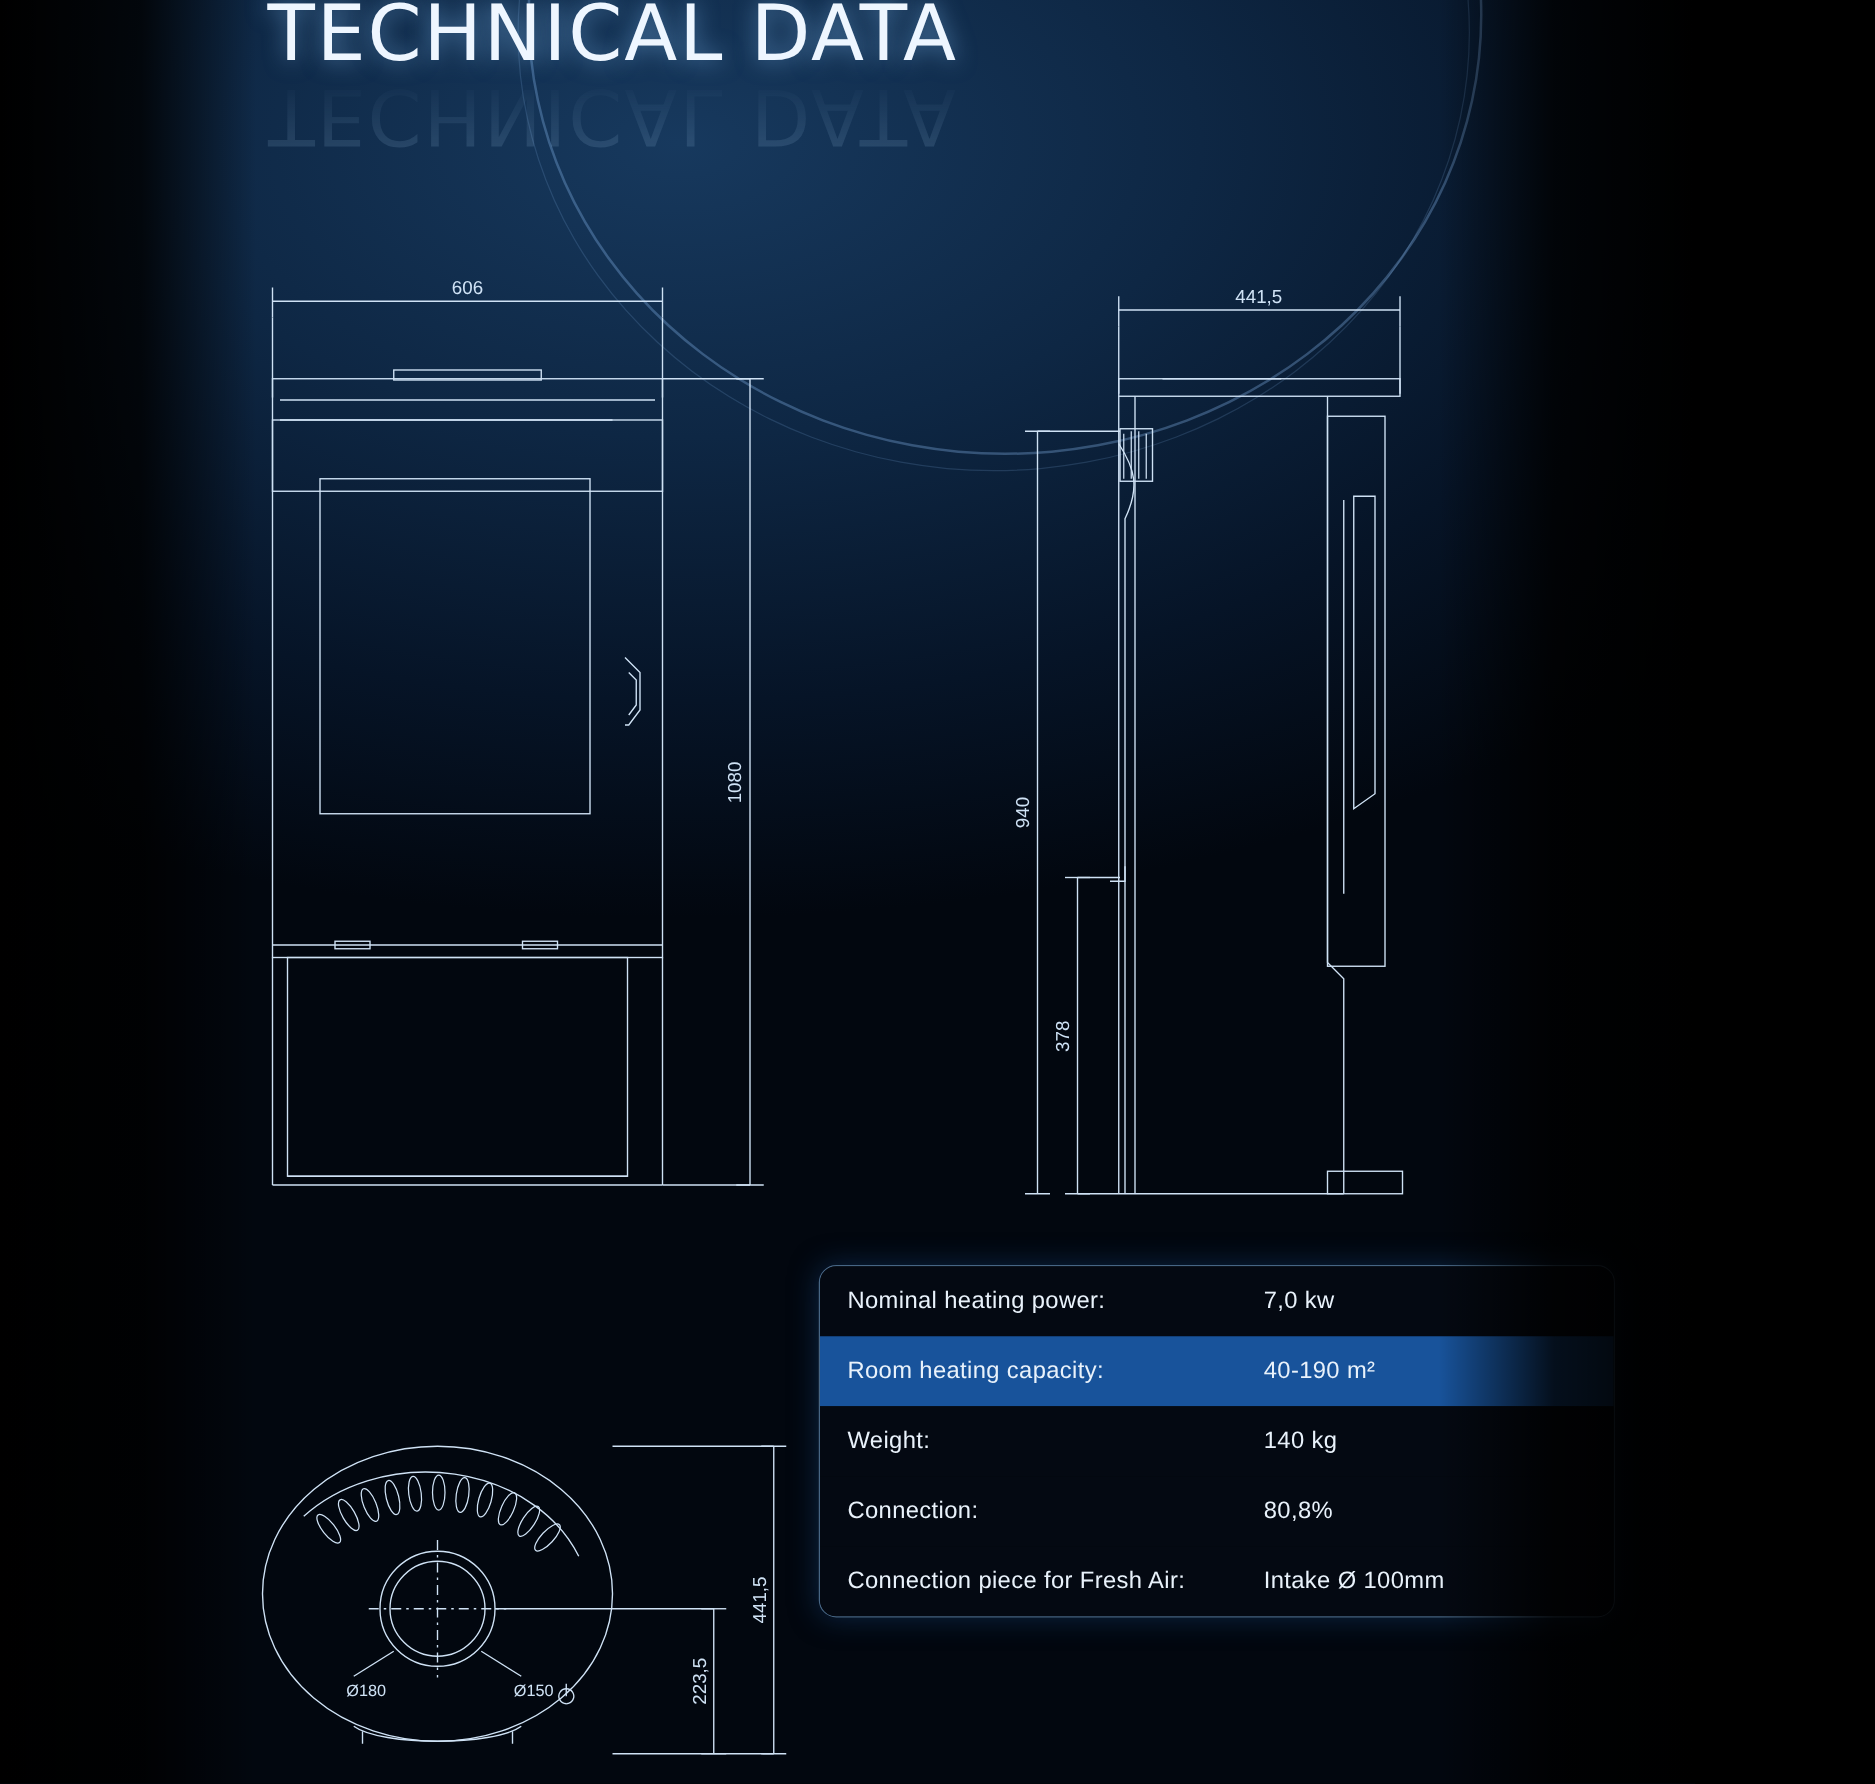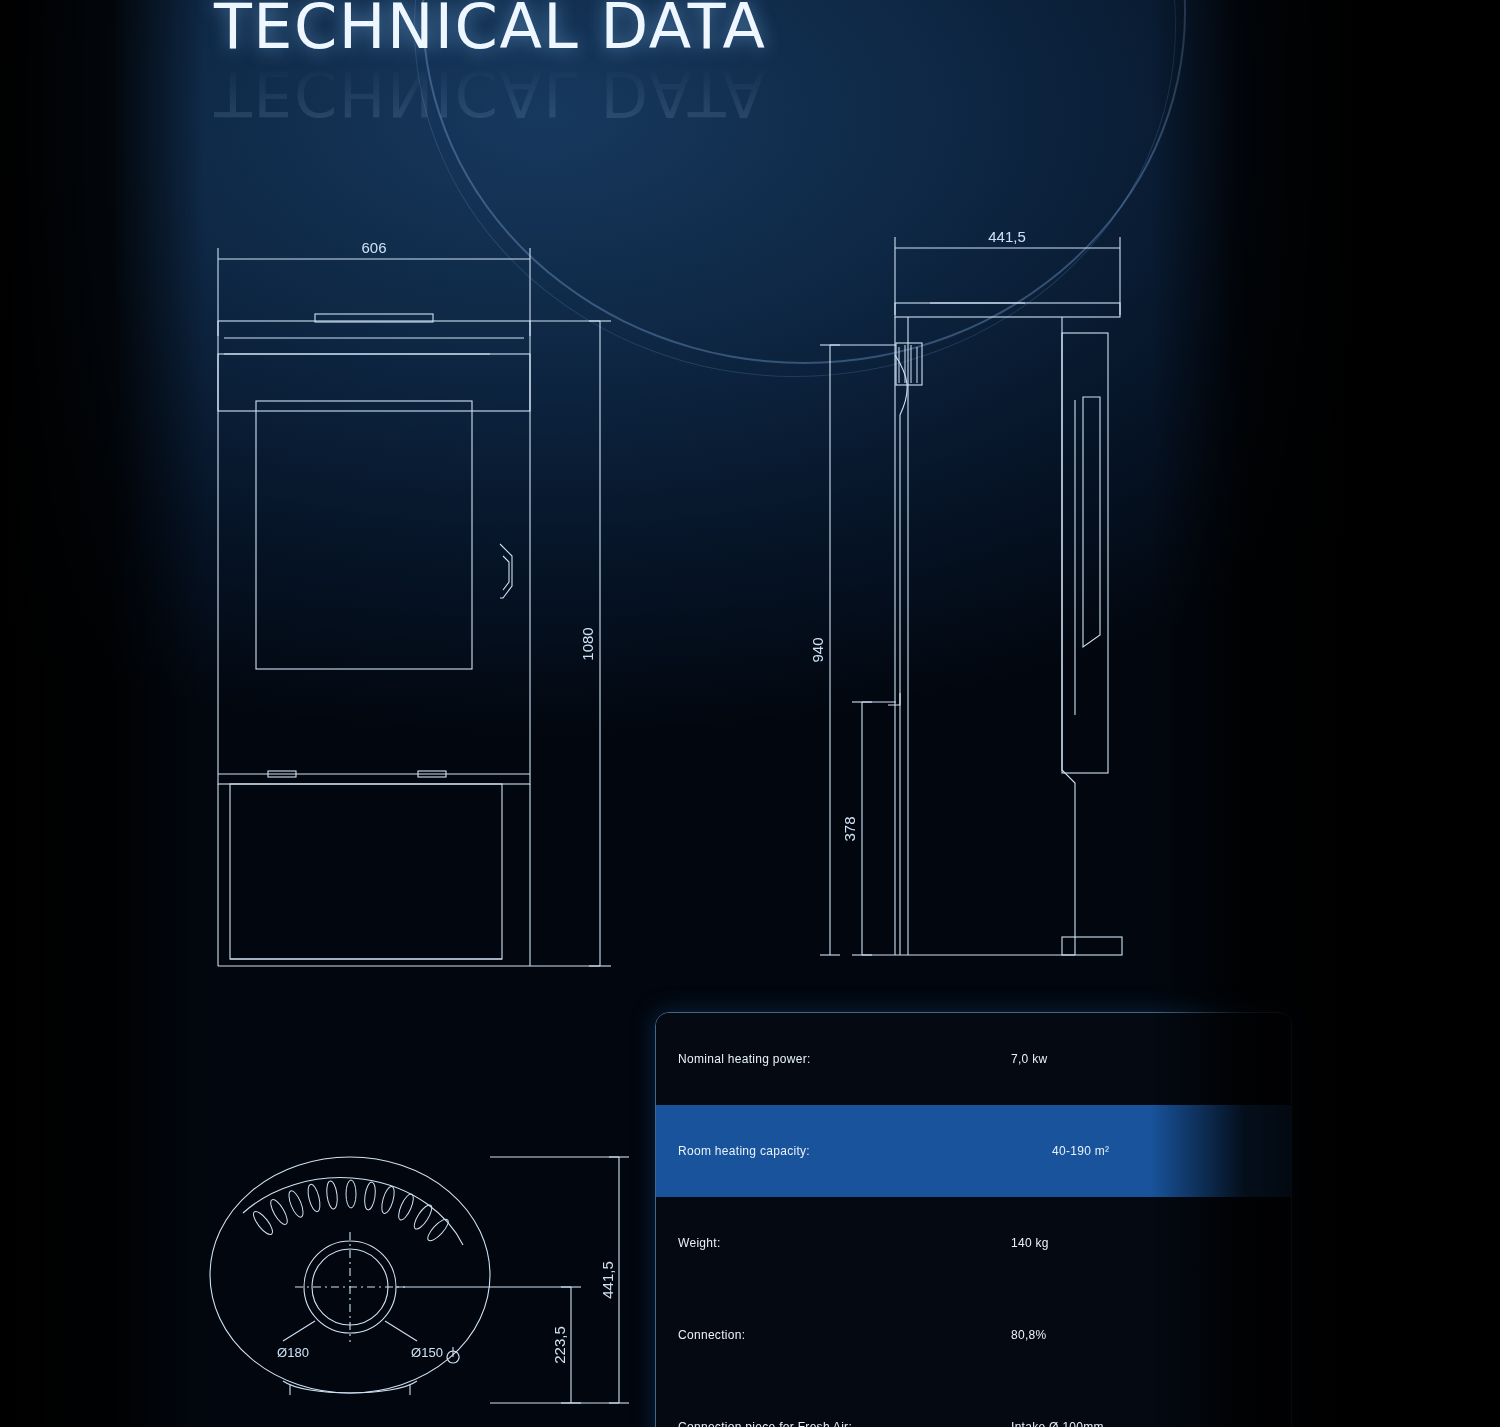--- a/index.html
+++ b/index.html
@@ -110,27 +110,27 @@
     z-index: 30;
     border-radius: 14px;
     overflow: hidden;
     border: 1px solid rgba(130,180,230,0.55);
     box-shadow: 0 0 22px rgba(20,60,110,0.55);
   }
   .spec-row {
     display: flex;
     align-items: center;
     min-height: 52px;
-    padding: 20px 0;
-    font-size: 12px;
+    padding: 2px 0;
+    font-size: 19px;
     color: #e9f2fb;
     letter-spacing: .3px;
   }
   .spec-row.dark { background: rgba(4,10,18,0.92); }
-  .spec-row.blue { background: #18539b; gap: 41px; }
+  .spec-row.blue { background: #18539b; }
   .spec-label {
     flex: 0 0 355px;
     padding-left: 22px;
     box-sizing: border-box;
   }
   .spec-value {
     flex: 1 1 auto;
     padding-right: 16px;
   }
   .spec-value .line { display: block; }
@@ -141,21 +141,21 @@
 <div id="page">
 
   <div class="arc"></div>
   <div class="arc2"></div>
 
   <div class="title-wrap">
     <div class="title">TECHNICAL DATA</div>
     <div class="title-reflection">TECHNICAL DATA</div>
   </div>
 
-  <div class="drawing" style="left:200px; top:226px;">
+  <div class="drawing" style="left:200px; top:208px;">
     <svg width="450" height="770" viewBox="0 0 450 770">
       <g stroke="#cfe2f5" stroke-width="1.1" fill="none">
 
         <line x1="18" y1="33" x2="330" y2="33"></line>
         <line x1="18" y1="22" x2="18" y2="46"></line>
         <line x1="330" y1="22" x2="330" y2="46"></line>
         <line x1="18" y1="46" x2="18" y2="110"></line>
         <line x1="330" y1="46" x2="330" y2="110"></line>
 
         <rect x="18" y="95" width="312" height="90"></rect>

